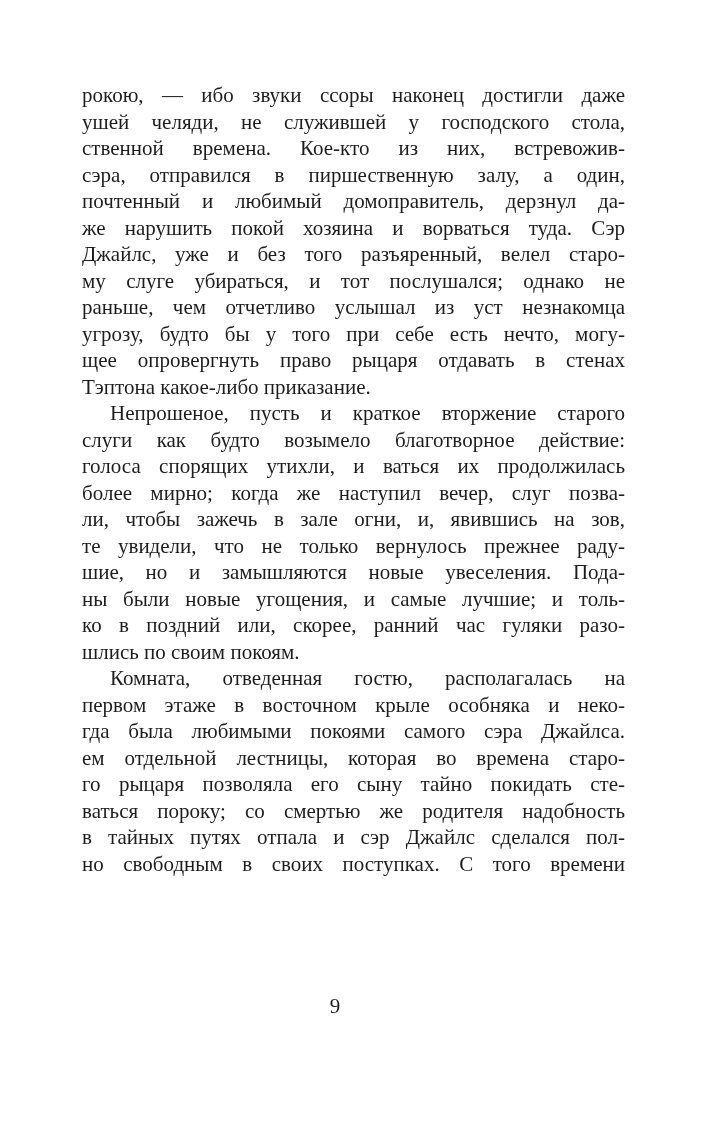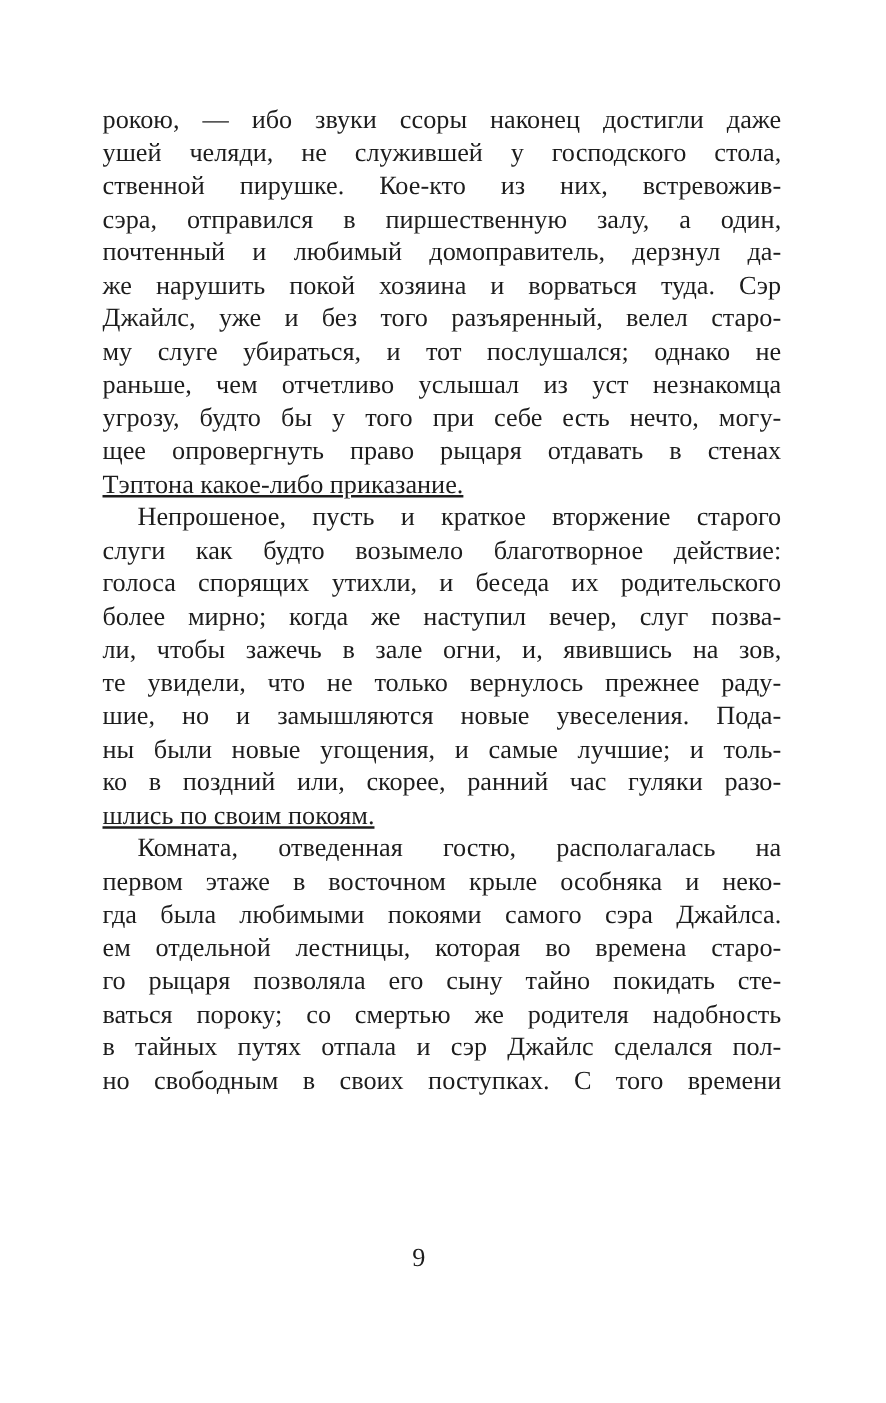--- a/index.html
+++ b/index.html
@@ -25,55 +25,55 @@
   }
   .para { margin: 0; padding: 0; }
   .line {
     height: 26.5px;
     line-height: 26.5px;
     text-align: justify;
     text-align-last: justify;
     overflow: visible;
   }
   .line.indent { padding-left: 28px; font-family: Liberation Serif, serif; }
-  .line.lastline { text-align-last: left; text-decoration: underline; }
+  .line.lastline { text-align-last: left; }
   #folio {
     position: absolute;
     top: 993px;
     left: 0;
     width: 670px;
     text-align: center;
     color: #1d1d1d;
     font-size: 21px;
     line-height: 26px;
   }
 </style>
 </head>
 <body>
 
 <div id="book-page">
   <div id="text-block">
       <div class="para">
         <div class="line">рокою, — ибо звуки ссоры наконец достигли даже</div>
         <div class="line">ушей челяди, не служившей у господского стола,</div>
-        <div class="line">ственной пирушке. Кое-кто из них, встревожив-</div>
+        <div class="line">ственной времена. Кое-кто из них, встревожив-</div>
         <div class="line">сэра, отправился в пиршественную залу, а один,</div>
         <div class="line">почтенный и любимый домоправитель, дерзнул да-</div>
         <div class="line">же нарушить покой хозяина и ворваться туда. Сэр</div>
         <div class="line">Джайлс, уже и без того разъяренный, велел старо-</div>
         <div class="line">му слуге убираться, и тот послушался; однако не</div>
         <div class="line">раньше, чем отчетливо услышал из уст незнакомца</div>
         <div class="line">угрозу, будто бы у того при себе есть нечто, могу-</div>
         <div class="line">щее опровергнуть право рыцаря отдавать в стенах</div>
         <div class="line lastline">Тэптона какое-либо приказание.</div>
       </div>
       <div class="para">
         <div class="line indent">Непрошеное, пусть и краткое вторжение старого</div>
         <div class="line">слуги как будто возымело благотворное действие:</div>
-        <div class="line">голоса спорящих утихли, и беседа их родительского</div>
+        <div class="line">голоса спорящих утихли, и ваться их продолжилась</div>
         <div class="line">более мирно; когда же наступил вечер, слуг позва-</div>
         <div class="line">ли, чтобы зажечь в зале огни, и, явившись на зов,</div>
         <div class="line">те увидели, что не только вернулось прежнее раду-</div>
         <div class="line">шие, но и замышляются новые увеселения. Пода-</div>
         <div class="line">ны были новые угощения, и самые лучшие; и толь-</div>
         <div class="line">ко в поздний или, скорее, ранний час гуляки разо-</div>
         <div class="line lastline">шлись по своим покоям.</div>
       </div>
       <div class="para">
         <div class="line indent">Комната, отведенная гостю, располагалась на</div>

